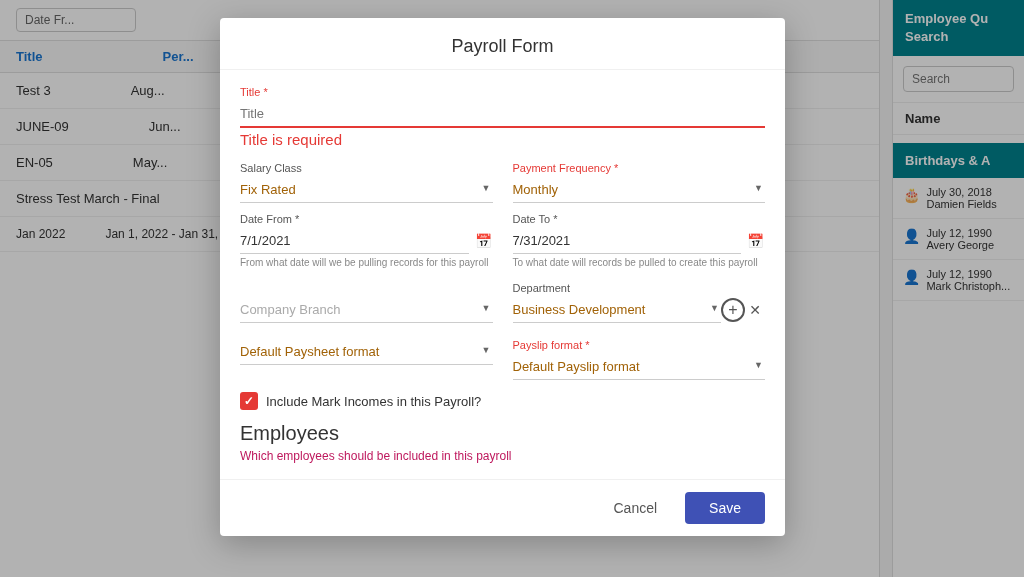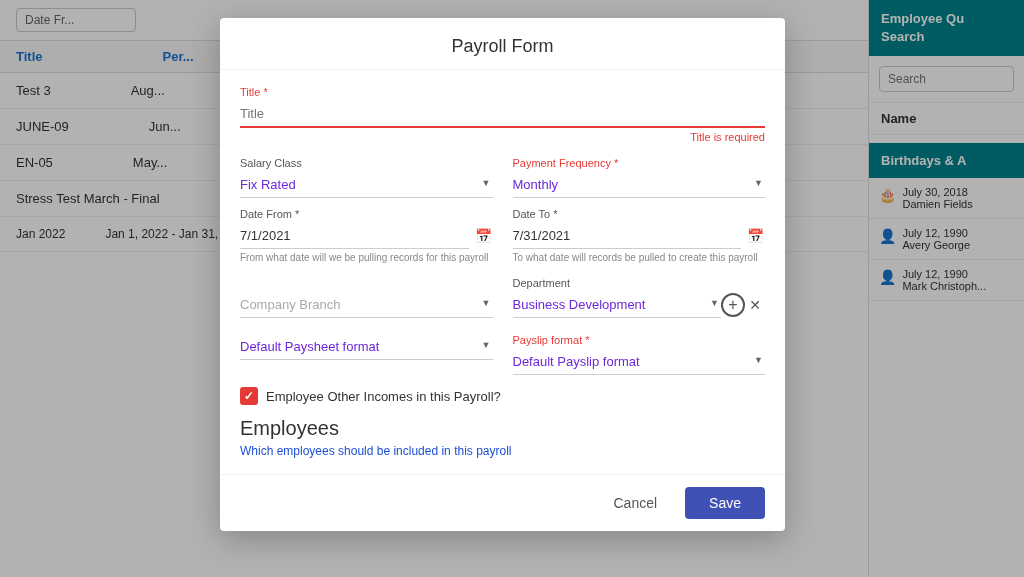--- a/index.html
+++ b/index.html
@@ -65,21 +65,21 @@
       padding: 4px 8px;
       font-size: 12px;
       color: #666;
       width: 120px;
     }
 
     
     .right-sidebar {
       position: absolute;
       top: 0; right: 0;
-      width: 156px;
+      width: 132px;
       height: 577px;
       background: #fff;
       border-left: 1px solid #e0e0e0;
     }
 
     .sidebar-eq-header {
       background: #00838f;
       color: #fff;
       padding: 10px 12px;
       font-size: 13px;
@@ -207,33 +207,32 @@
       color: #333;
       outline: none;
       background: transparent;
     }
 
     .form-input.error {
       border-bottom: 2px solid #e53935;
     }
 
     .error-msg {
-      font-size: 11px;
+      font-size: 15px;
       color: #e53935;
       margin-top: 3px;
-      text-align: right;
     }
 
     .form-select {
       width: 100%;
       border: none;
       border-bottom: 1px solid #ccc;
       padding: 5px 0;
       font-size: 13px;
-      color: #6d28d9;
+      color: #a16207;
       outline: none;
       background: transparent;
       appearance: none;
       cursor: pointer;
     }
 
     .select-wrapper {
       position: relative;
     }
 
@@ -366,21 +365,21 @@
 
     .employees-title {
       font-size: 20px;
       color: #333;
       font-weight: 400;
       margin-bottom: 4px;
     }
 
     .employees-subtitle {
       font-size: 12px;
-      color: #1d4ed8;
+      color: #be185d;
     }
 
     .modal-footer {
       display: flex;
       justify-content: flex-end;
       align-items: center;
       gap: 12px;
       padding: 12px 20px;
       border-top: 1px solid #f0f0f0;
     }
@@ -577,21 +576,21 @@
         <div class="select-wrapper">
           <select class="form-select">
             <option>Default Payslip format</option>
           </select>
         </div>
       </div>
     </div>
 
     <div class="checkbox-row">
       <div class="checkbox-styled"></div>
-      <span class="checkbox-label">Employee Other Incomes in this Payroll?</span>
+      <span class="checkbox-label">Include Mark Incomes in this Payroll?</span>
     </div>
 
     <div class="employees-section">
       <div class="employees-title">Employees</div>
       <div class="employees-subtitle">Which employees should be included in this payroll</div>
     </div>
 
   </div>
 
   <div class="modal-footer">

